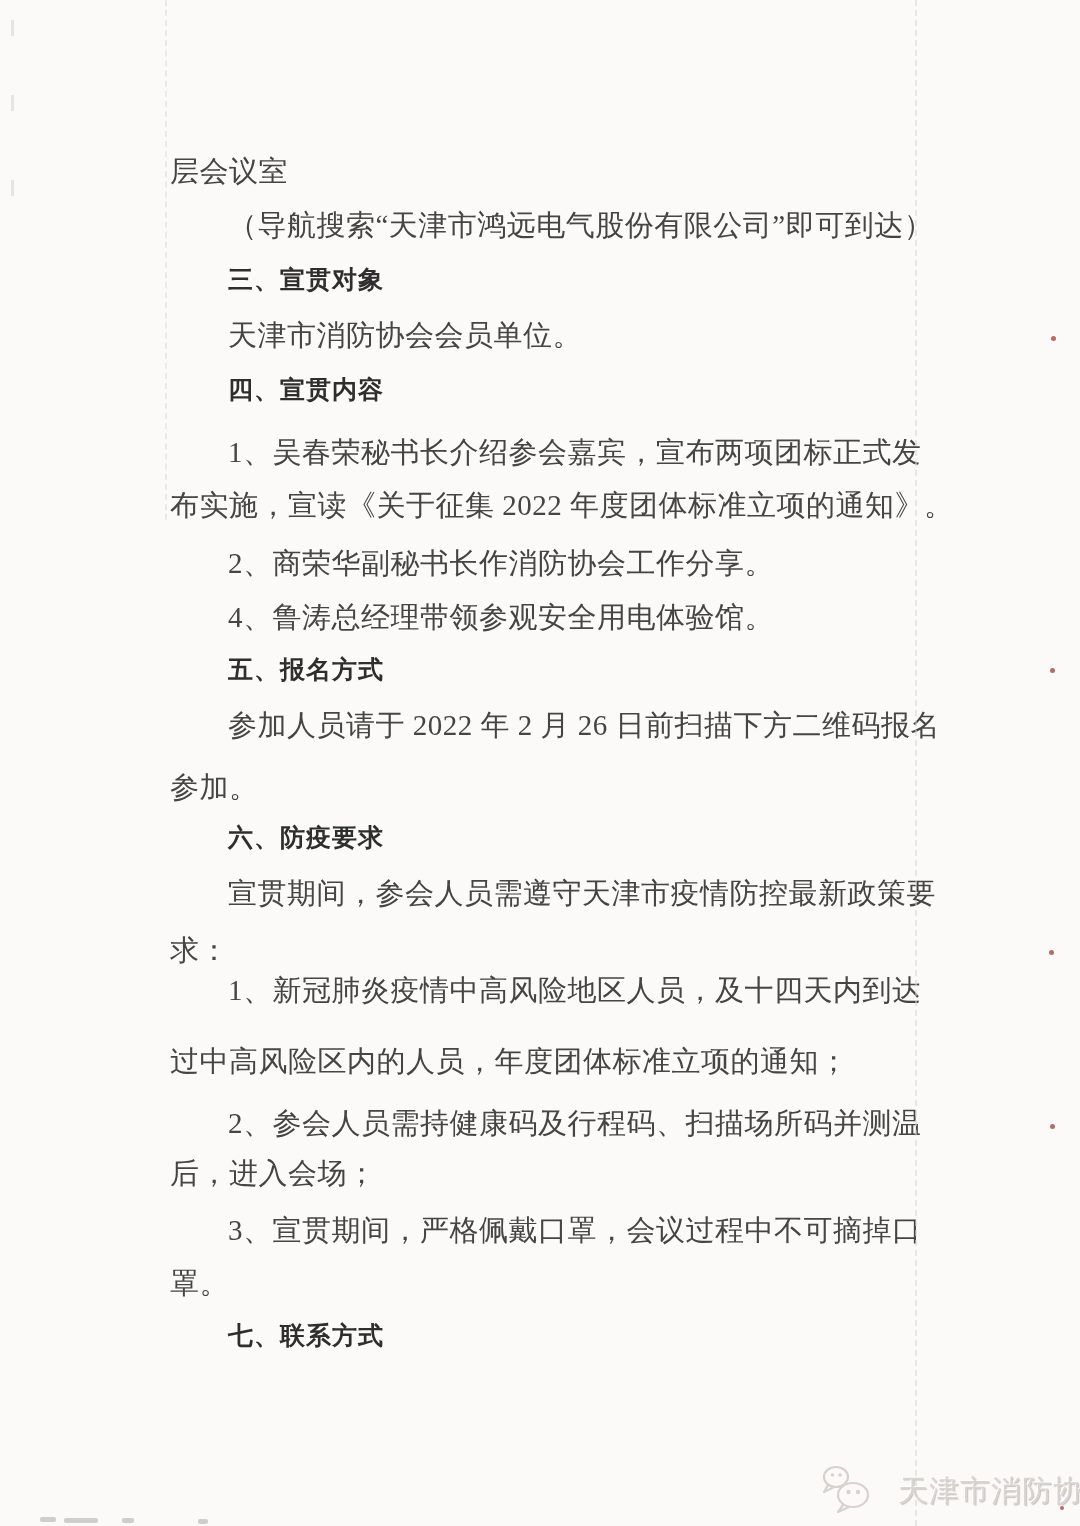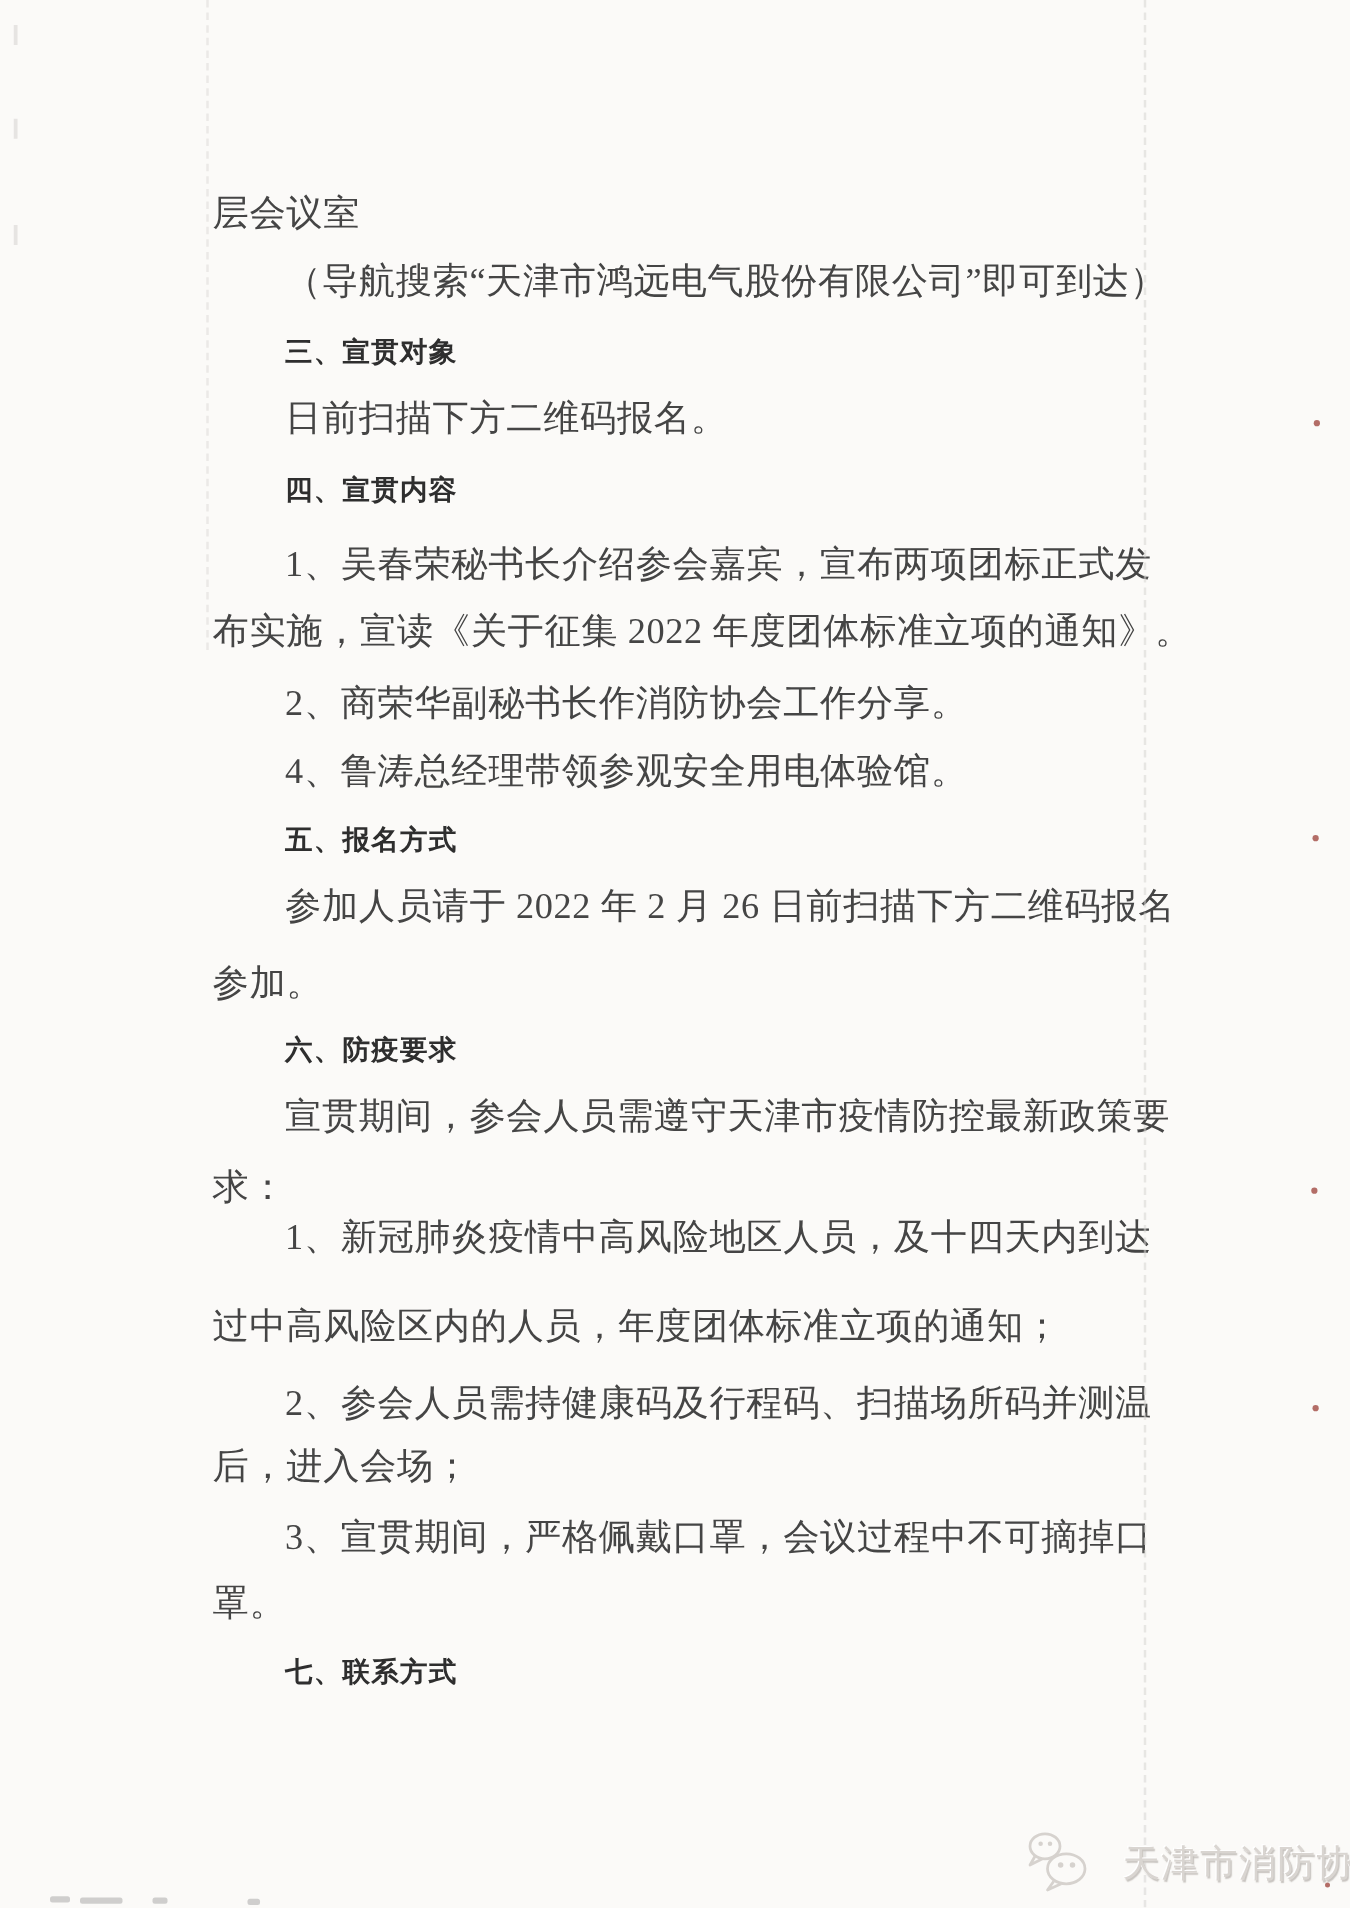--- a/index.html
+++ b/index.html
@@ -21,22 +21,22 @@
     position:absolute;left:0;top:0;width:1080px;height:1526px;
     background:var(--paper);
   }
   .line{
     position:absolute;left:170px;width:770px;
     font-size:29px;line-height:40px;color:var(--ink);
     white-space:nowrap;letter-spacing:0.5px;
   }
   .line.indent{padding-left:58px;}
   .line.heading{
-    font-family:Liberation Serif, serif;
-    font-weight:700;font-size:22px;color:var(--heading-ink);
+    font-family:Liberation Mono, monospace;
+    font-weight:700;font-size:25px;color:var(--heading-ink);
     letter-spacing:1px;
   }
   
   .fold-line-right{
     position:absolute;left:915px;top:0;height:1526px;width:0;
     border-left:2px dashed var(--scanline);opacity:.55;
   }
   .fold-line-left{
     position:absolute;left:165px;top:0;height:520px;width:0;
     border-left:2px dashed var(--scanline);opacity:.45;
@@ -67,21 +67,21 @@
   .wechat-icon{flex:0 0 auto;}
 </style>
 </head>
 <body>
 
 <div class="paper">
 
   <div class="line" style="top:151px">层会议室</div>
   <div class="line indent" style="top:205px">（导航搜索“天津市鸿远电气股份有限公司”即可到达）</div>
   <div class="line indent heading" style="top:262px">三、宣贯对象</div>
-  <div class="line indent" style="top:315px">日前扫描下方二维码报名。</div>
+  <div class="line indent" style="top:315px">天津市消防协会会员单位。</div>
   <div class="line indent heading" style="top:372px">四、宣贯内容</div>
   <div class="line indent" style="top:432px">1、吴春荣秘书长介绍参会嘉宾，宣布两项团标正式发</div>
   <div class="line" style="top:485px">布实施，宣读《关于征集 2022 年度团体标准立项的通知》。</div>
   <div class="line indent" style="top:543px">2、商荣华副秘书长作消防协会工作分享。</div>
   <div class="line indent" style="top:597px">4、鲁涛总经理带领参观安全用电体验馆。</div>
   <div class="line indent heading" style="top:652px">五、报名方式</div>
   <div class="line indent" style="top:705px">参加人员请于 2022 年 2 月 26 日前扫描下方二维码报名</div>
   <div class="line" style="top:767px">参加。</div>
   <div class="line indent" style="top:873px">宣贯期间，参会人员需遵守天津市疫情防控最新政策要</div>
   <div class="line indent heading" style="top:820px">六、防疫要求</div>

